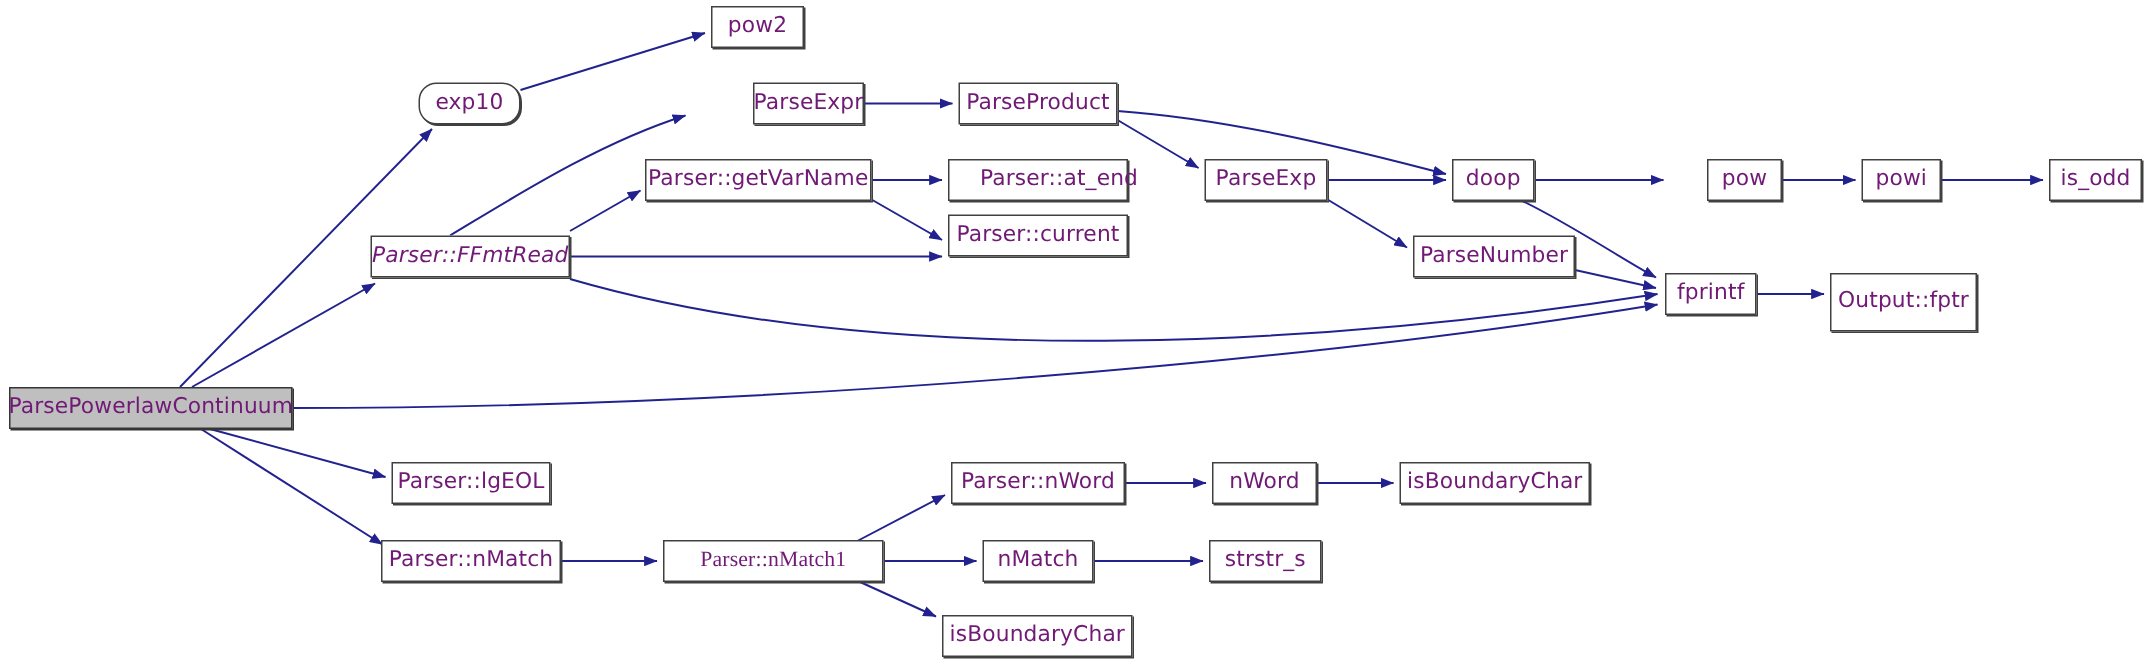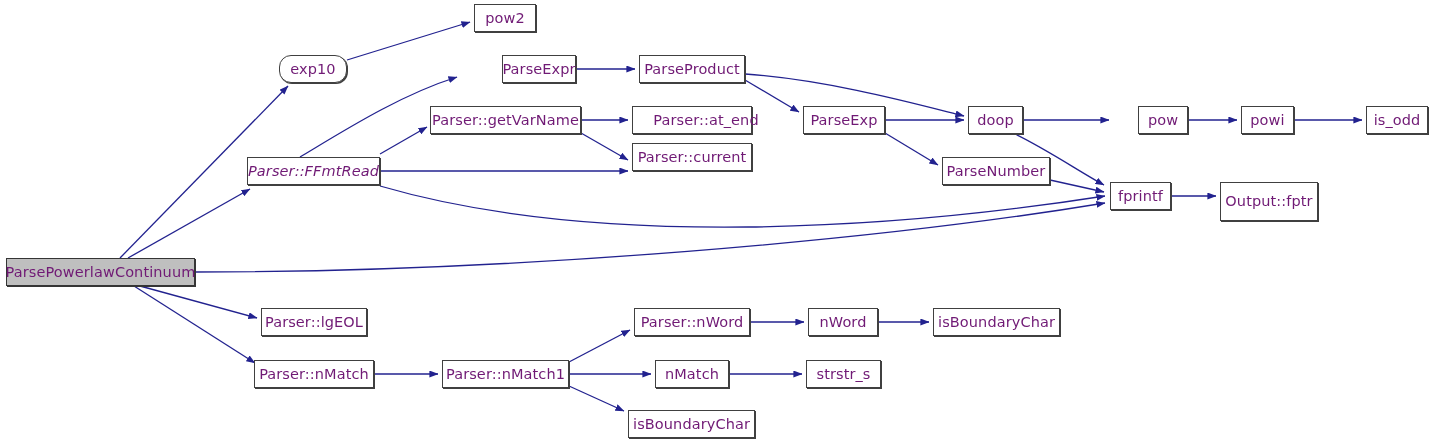--- a/index.html
+++ b/index.html
@@ -143,21 +143,21 @@
       </div>
       <div class="node" style="left: 1220px; top: 182px; width: 98px; height: 39px;">
         <span class="lbl">Output::fptr</span>
       </div>
       <div class="node" style="left: 261px; top: 308px; width: 106px; height: 28px;">
         <span class="lbl">Parser::lgEOL</span>
       </div>
       <div class="node" style="left: 254px; top: 360px; width: 120px; height: 28px;">
         <span class="lbl">Parser::nMatch</span>
       </div>
-      <div class="node" style="left: 442px; top: 360px; width: 127px; height: 28px;">
+      <div class="node" style="left: 442px; top: 360px; width: 147px; height: 28px; font-family: Liberation Serif, serif;">
         <span class="lbl">Parser::nMatch1</span>
       </div>
       <div class="node" style="left: 634px; top: 308px; width: 116px; height: 28px;">
         <span class="lbl">Parser::nWord</span>
       </div>
       <div class="node" style="left: 655px; top: 360px; width: 74px; height: 28px;">
         <span class="lbl">nMatch</span>
       </div>
       <div class="node" style="left: 628px; top: 410px; width: 127px; height: 28px;">
         <span class="lbl">isBoundaryChar</span>

